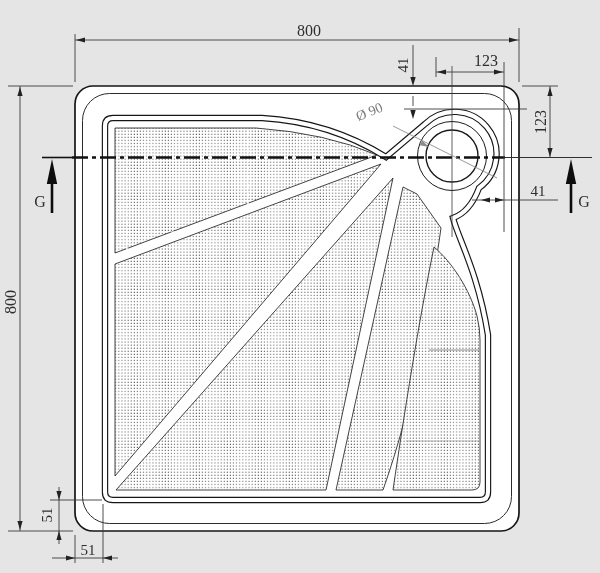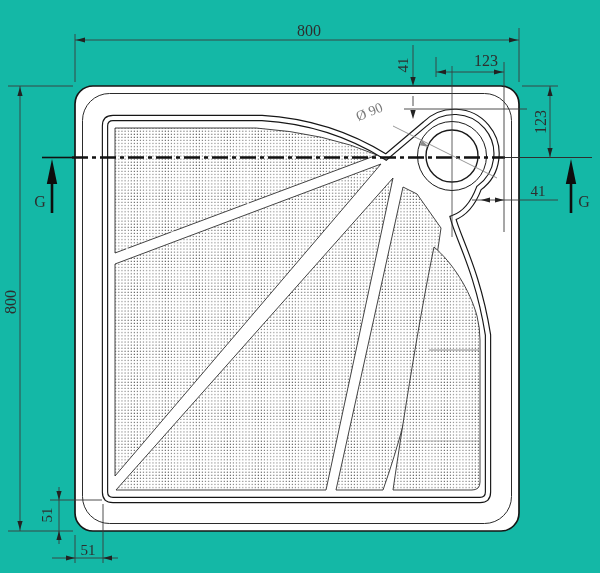--- a/index.html
+++ b/index.html
@@ -1,16 +1,16 @@
 <!DOCTYPE html>
 <html><head>
 <meta charset="utf-8">
 <style>
   html,body{margin:0;padding:0;background:#ffffff;}
-  .sheet{position:relative;width:600px;height:573px;background:#14b8a6;overflow:hidden;
+  .sheet{position:relative;width:600px;height:573px;background:#e5e5e5;overflow:hidden;
          font-family:"Liberation Serif", serif;}
   svg{display:block}
   .dim-text{fill:#2e2e2e;font-family:"Liberation Serif", serif;}
   .t16{font-size:16px}
   .t15{font-size:15px}
   .t14{font-size:14px;fill:#787878}
 </style>
 </head>
 <body>
 

